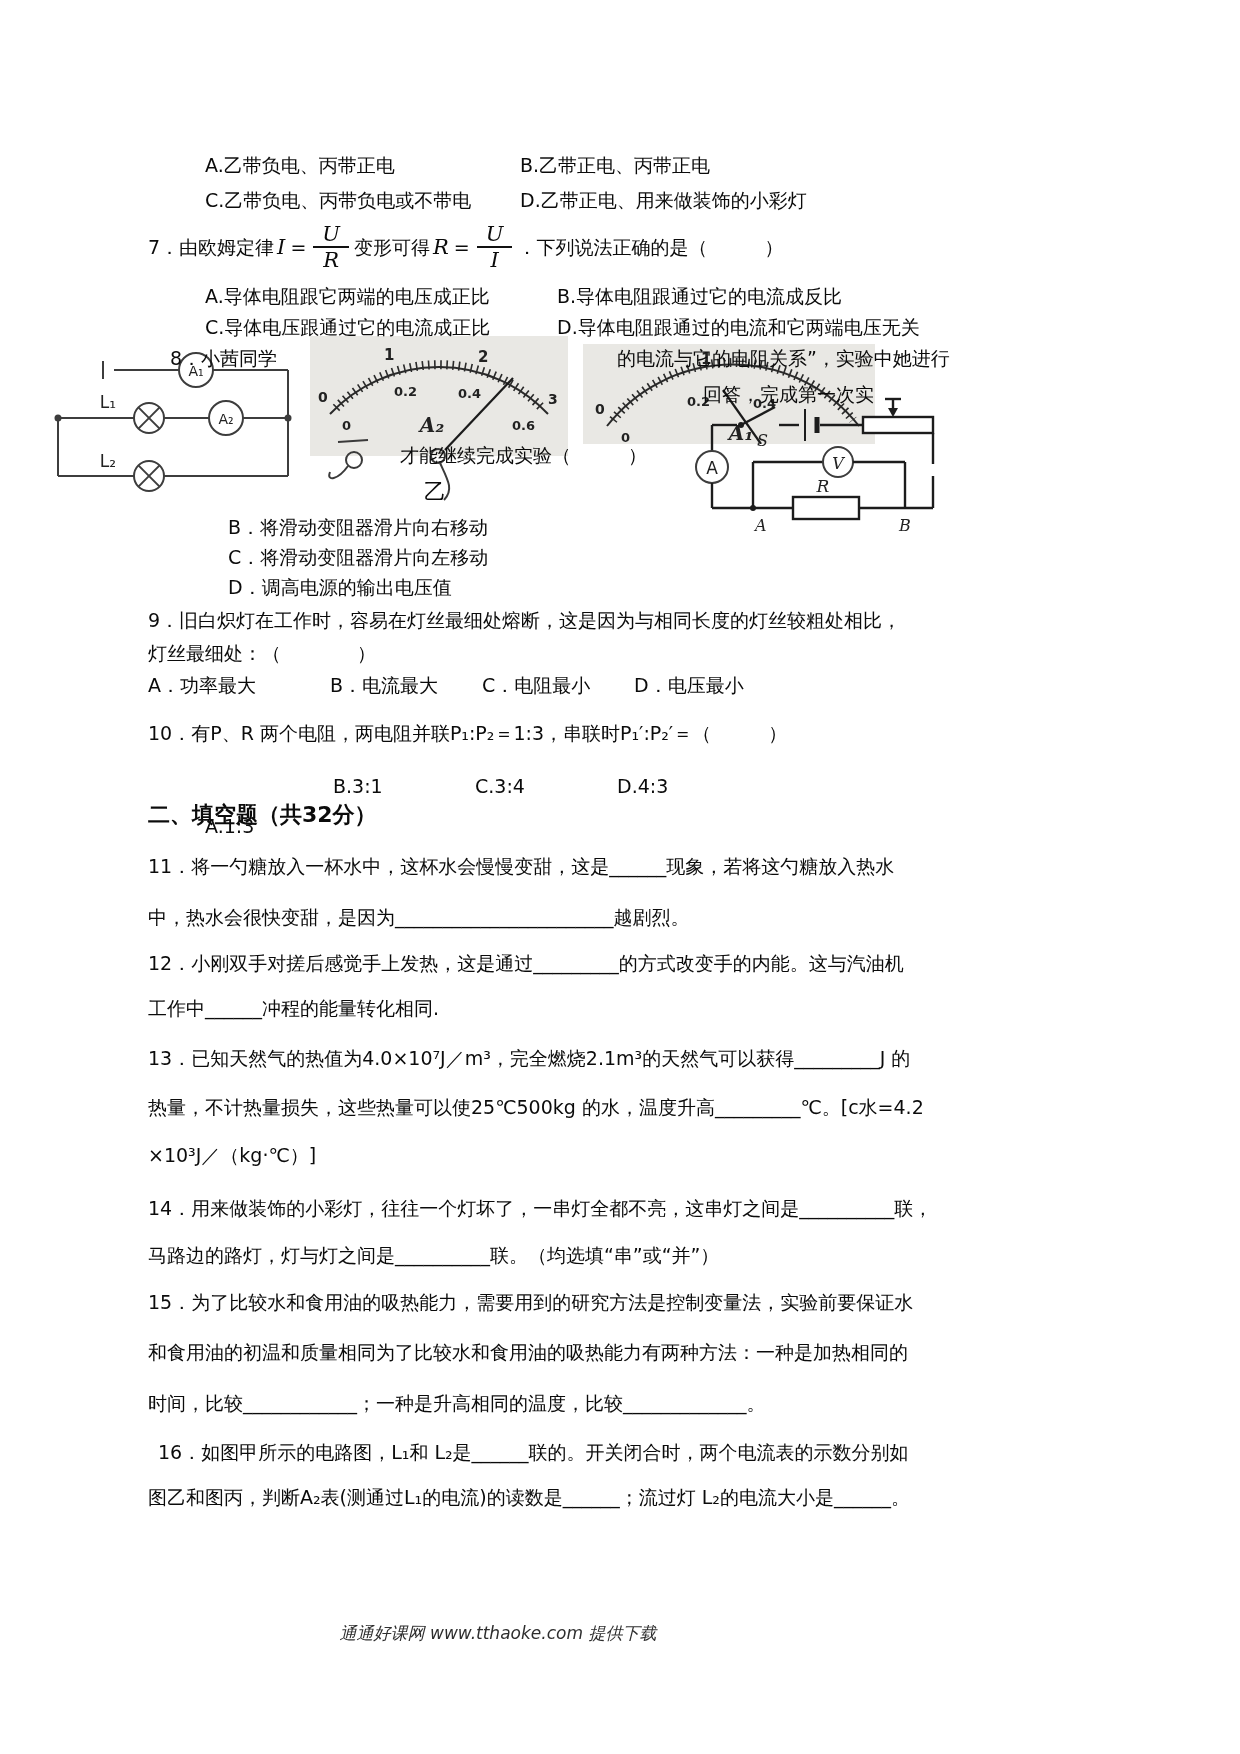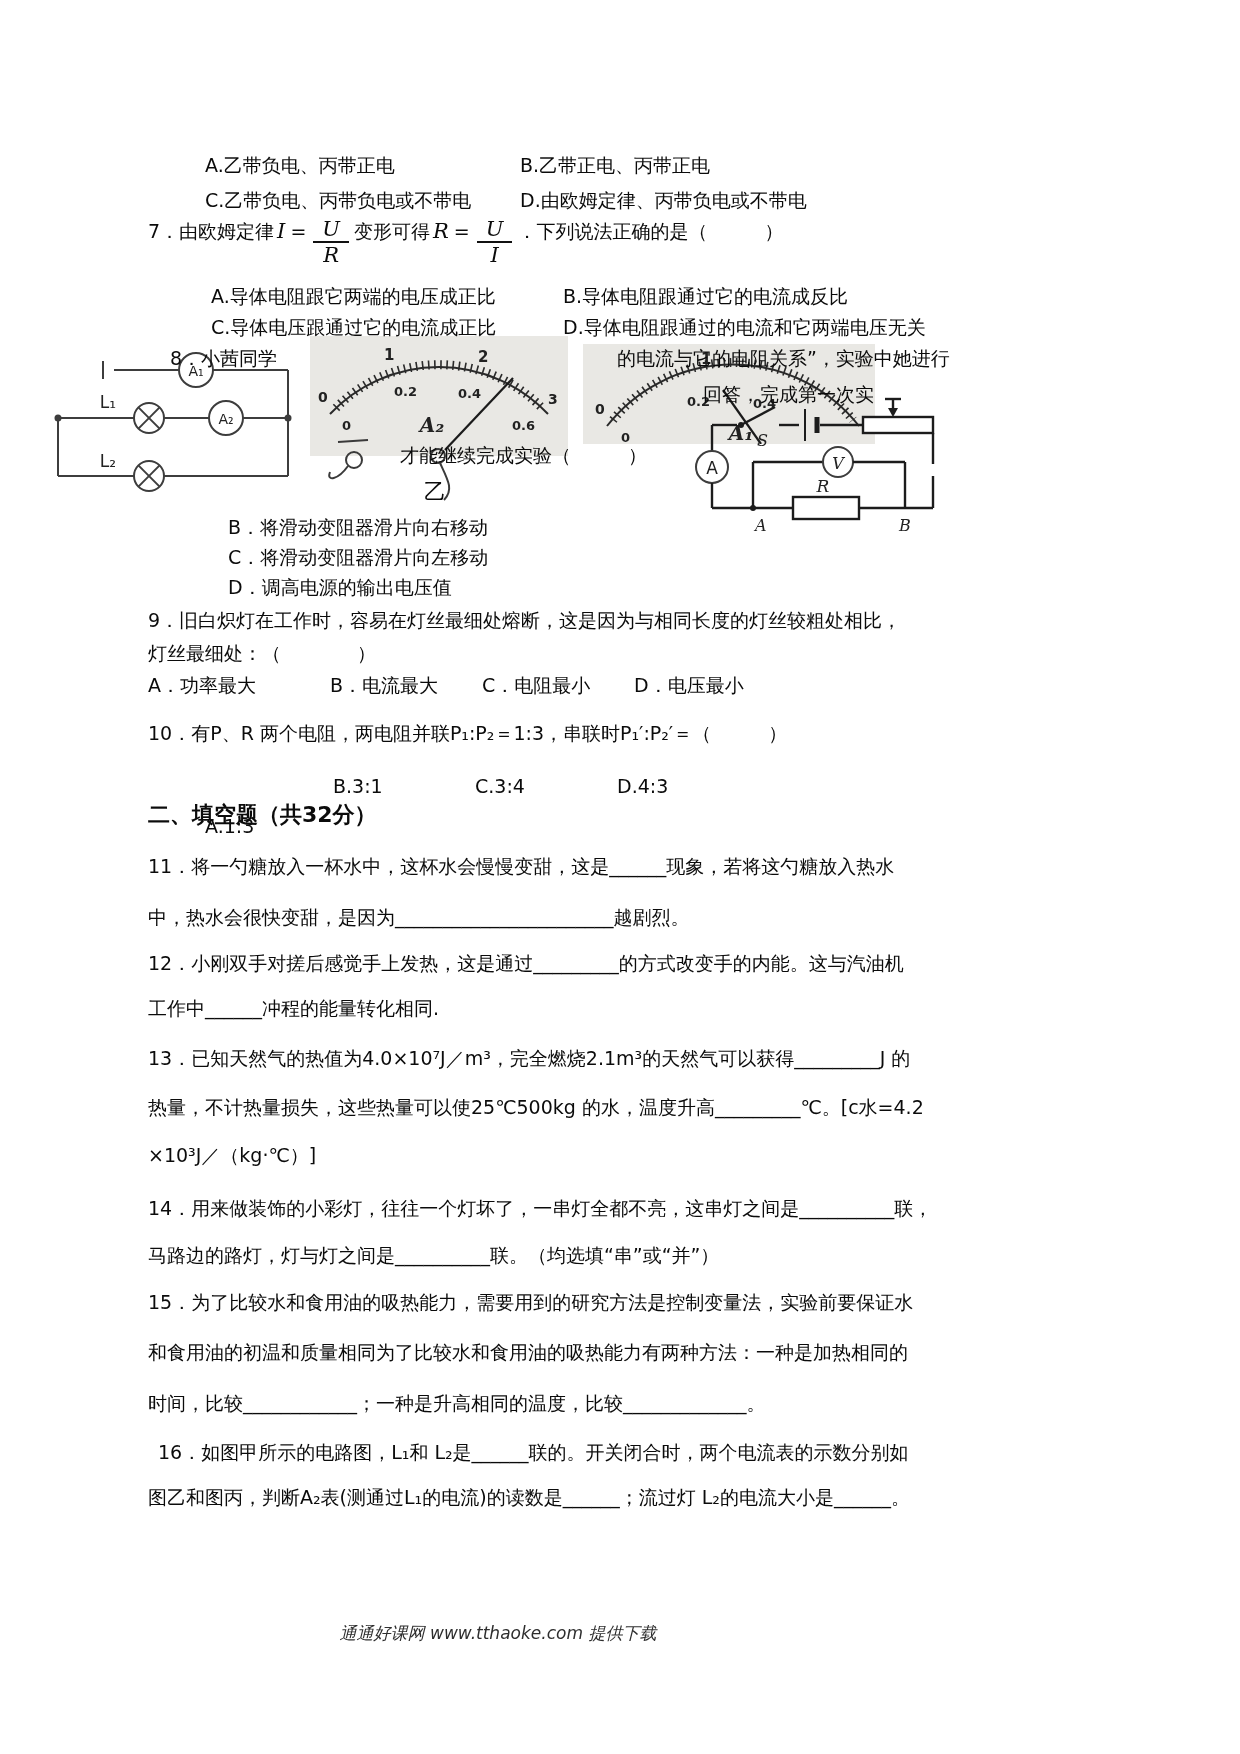--- a/index.html
+++ b/index.html
@@ -1,21 +1,21 @@
 <!DOCTYPE html>
 <html><head>
 <meta charset="utf-8">
 <style>
   html,body{margin:0;padding:0;background:#fff;}
   .page{position:relative;width:996px;height:1754px;background:#ffffff;
         font-family:"DejaVu Sans",sans-serif;color:#0b0b0b;overflow:hidden;}
   .line{position:absolute;white-space:nowrap;font-size:19px;line-height:27px;z-index:2;}
   .opt-row{display:flex;}
   .opt-row span{display:inline-block;}
-  .w315{width:315px;} .w350{width:352px;margin-left:6px;}
+  .w315{width:315px;} .w350{width:352px;}
   .w182{width:182px;} .w152{width:152px;}
   .w128{width:128px;margin-top:40px;} .w142{width:142px;}
   .sec-head{font-weight:bold;font-size:22px;}
   .mathvar{font-family:"DejaVu Serif",serif;font-style:italic;font-size:21px;margin:0 3px;}
   .matheq{margin:0 2px;}
   .frac{display:inline-flex;flex-direction:column;align-items:center;vertical-align:middle;
         font-family:"DejaVu Serif",serif;font-style:italic;font-size:21px;line-height:1.05;margin:0 5px;}
   .frac .num{border-bottom:2px solid #111;padding:0 9px 1px;}
   .frac .den{padding-top:1px;}
   .fig{position:absolute;z-index:1;}
@@ -35,24 +35,24 @@
 <body>
 
 <div class="page">
 
   <div class="line opt-row" style="left:205px;top:152px">
     <span class="w315">A.乙带负电、丙带正电</span>
     <span>B.乙带正电、丙带正电</span>
   </div>
   <div class="line opt-row" style="left:205px;top:187px">
     <span class="w315">C.乙带负电、丙带负电或不带电</span>
-    <span>D.由欧姆定律、丙带负电或不带电</span>
-  </div>
-
-  <div class="line" style="left:148px;top:218px;display:flex;align-items:flex-start;height:58px">
+    <span>D.乙带正电、用来做装饰的小彩灯</span>
+  </div>
+
+  <div class="line" style="left:148px;top:218px;display:flex;align-items:center;height:58px">
     <span>7．由欧姆定律</span>
     <span class="mathvar">I</span>
     <span class="matheq">=</span>
     <span class="frac">
       <span class="num">U</span>
       <span class="den">R</span>
     </span>
     <span>变形可得</span>
     <span class="mathvar">R</span>
     <span class="matheq">=</span>

